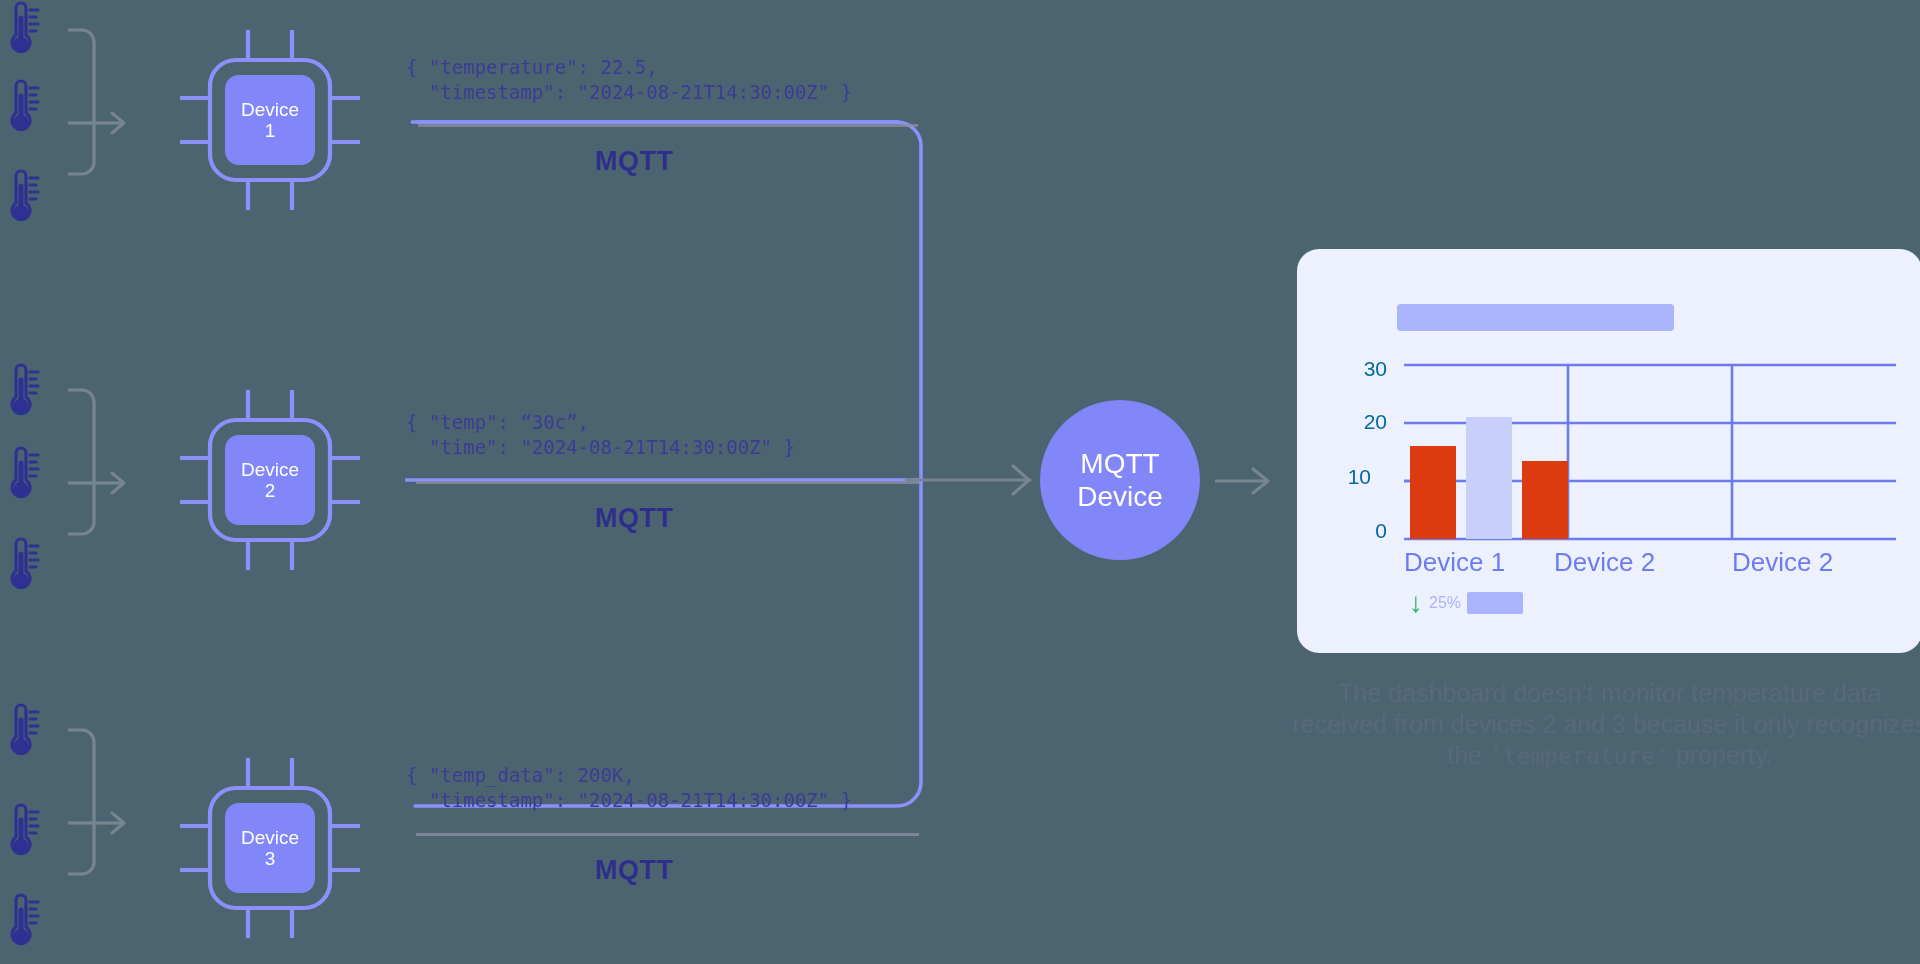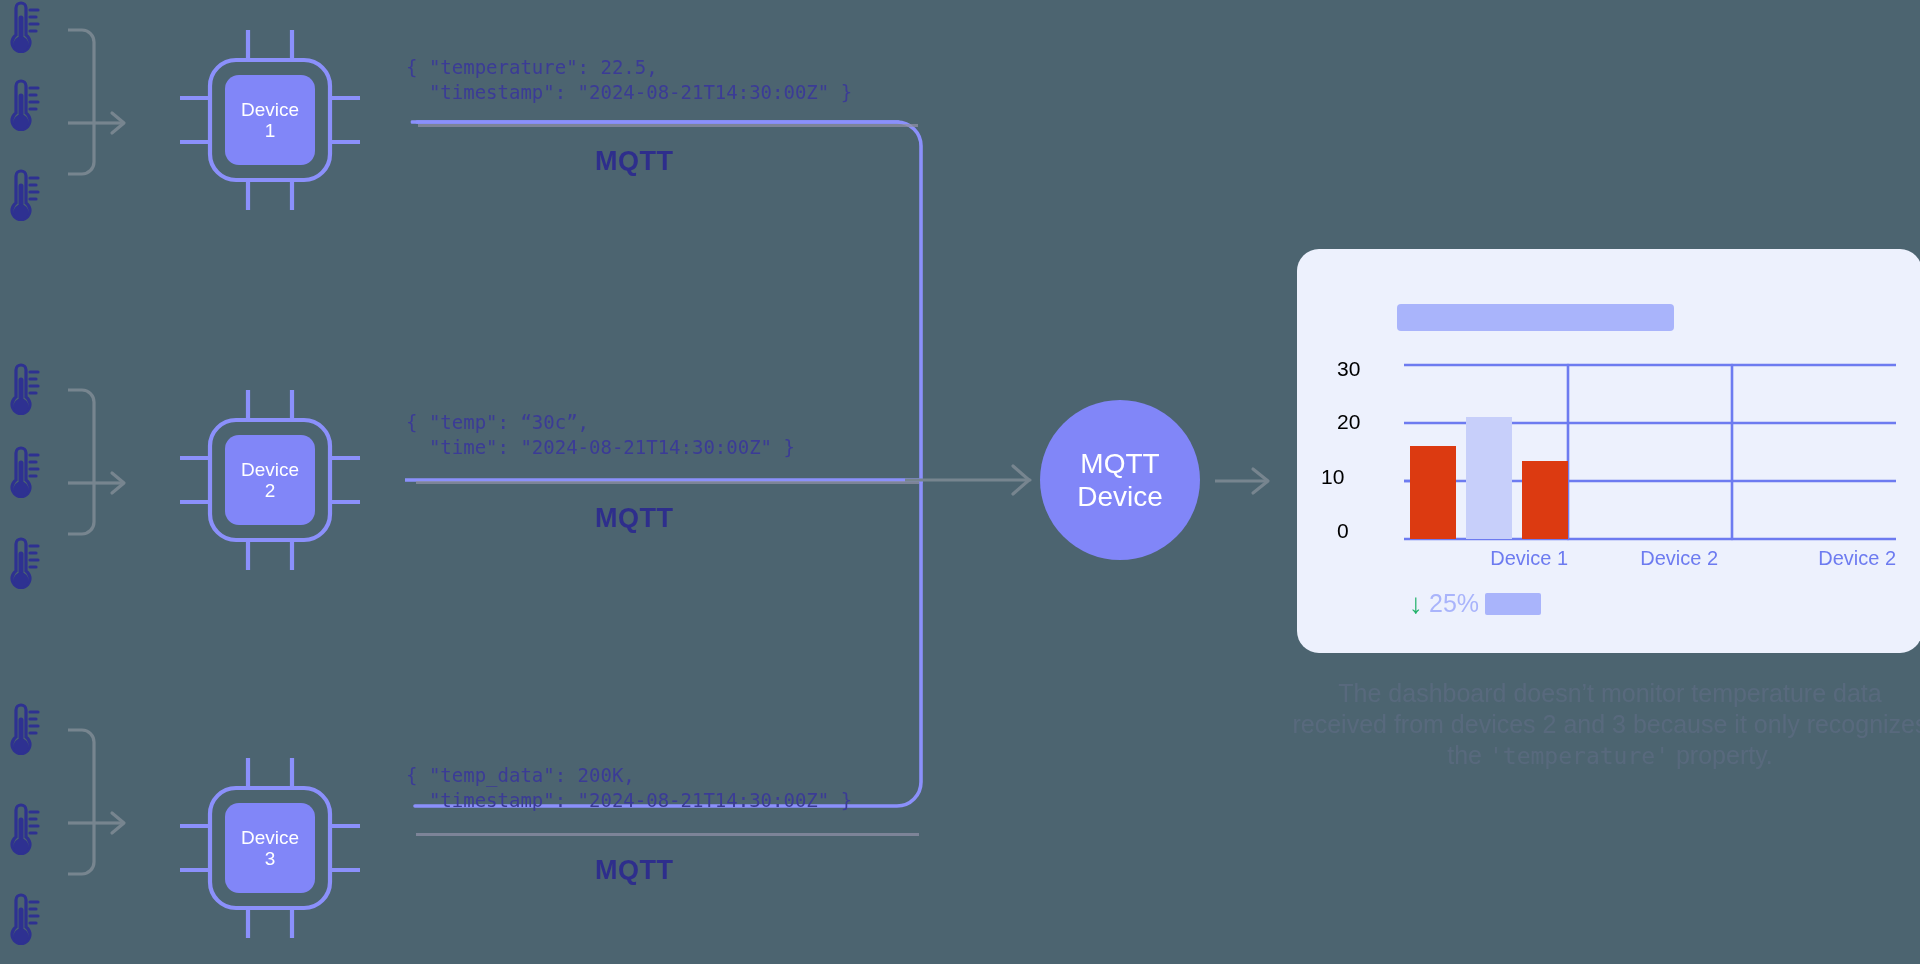--- a/index.html
+++ b/index.html
@@ -61,33 +61,33 @@
     position:absolute;
     background:#EDF1FD;border-radius:22px;
   }
   .card-title-bar{
     position:absolute;background:#A9B4FB;border-radius:4px;
   }
   .plot{position:absolute;}
   .plot svg{display:block;}
   .ytick{
     position:absolute;
-    font-size:21px;color:#000000;
-    width:50px;
+    font-size:21px;color:#0369a1;
+    text-align:right;width:50px;
   }
   .xtick{
     position:absolute;
-    font-size:20px;color:#6D7BF0;
-    text-align:right;
+    font-size:26px;color:#6D7BF0;
+    text-align:left;
   }
   .delta{
     position:absolute;display:flex;align-items:center;gap:6px;
   }
   .delta-arrow{color:#23B26B;font-size:28px;line-height:1;}
-  .delta-val{color:#A9B4FB;font-size:25px;}
+  .delta-val{color:#A9B4FB;font-size:16px;}
   .delta-box{width:56px;height:22px;background:#A9B4FB;border-radius:2px;}
 
   .caption{
     position:absolute;
     text-align:center;
     font-size:25px;line-height:1.24;
     color:#5D6C83;
     opacity:.72;
   }
   .caption .mono{

